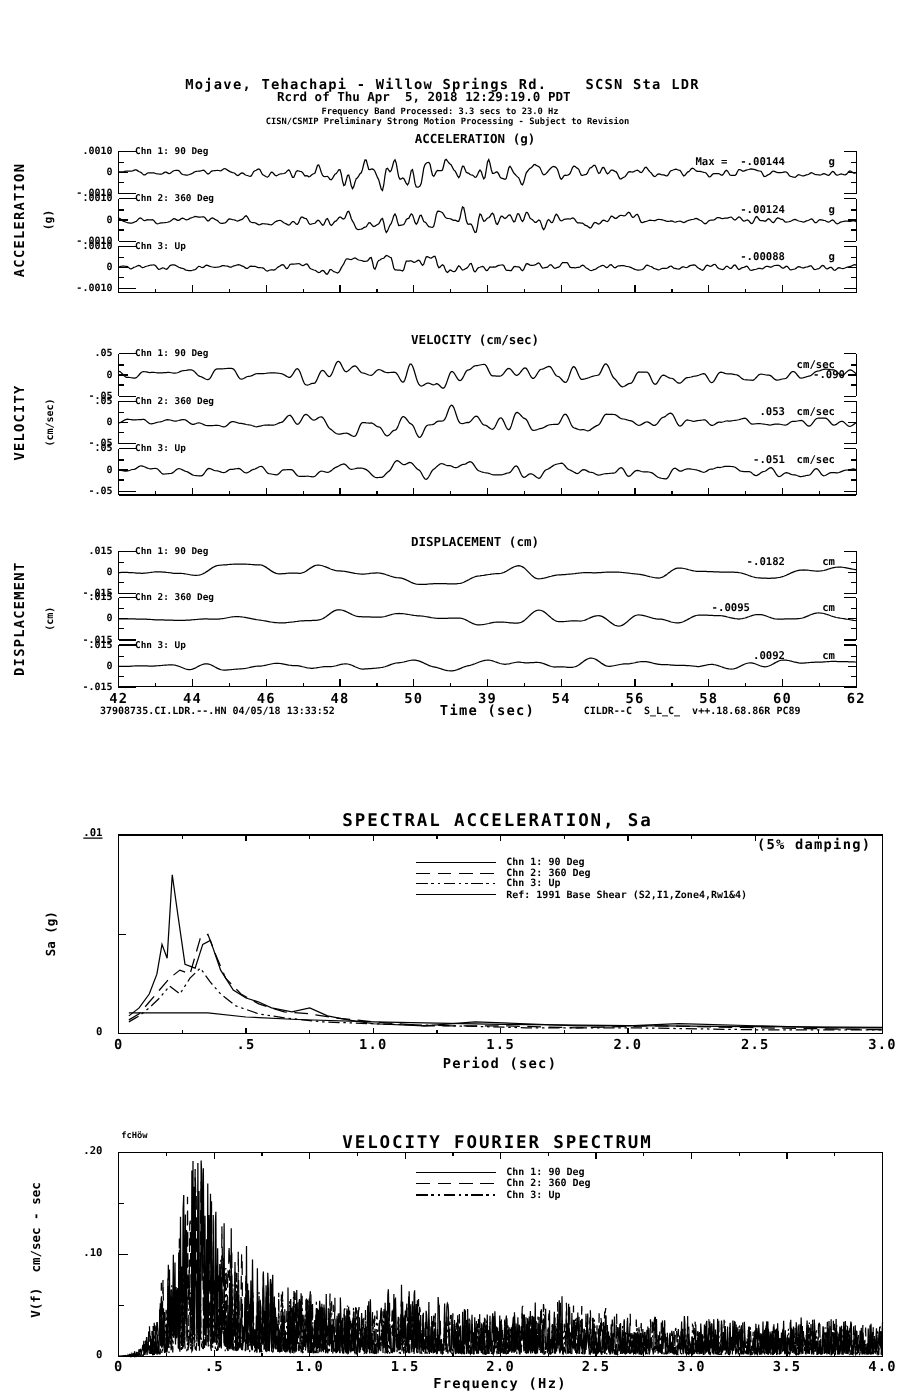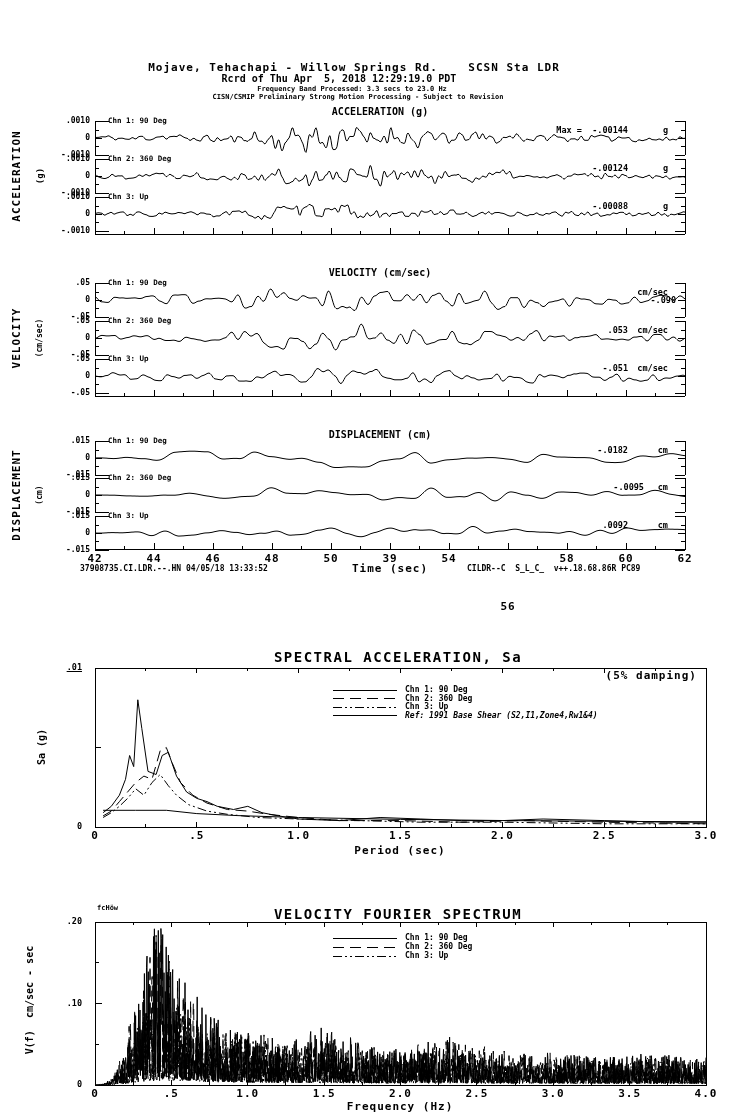--- a/index.html
+++ b/index.html
@@ -350,52 +350,52 @@
       <div class="txt f8 rgt" style="left: 90px; top: 437px;">.015</div>
       <div class="txt f8 rgt" style="left: 90px; top: 454px;">0</div>
       <div class="txt f8 rgt" style="left: 90px; top: 471px;">-.015</div>
       <div class="txt f75" style="left: 108px; top: 437px;">Chn 1: 90 Deg</div>
       <div class="txt f85 rgt" style="left: 628px; top: 446px;">-.0182</div>
       <div class="txt f85 rgt" style="left: 668px; top: 446px;">cm</div>
       <div class="txt f8 rgt" style="left: 90px; top: 474px;">.015</div>
       <div class="txt f8 rgt" style="left: 90px; top: 491px;">0</div>
       <div class="txt f8 rgt" style="left: 90px; top: 508px;">-.015</div>
       <div class="txt f75" style="left: 108px; top: 474px;">Chn 2: 360 Deg</div>
-      <div class="txt f85 rgt" style="left: 644px; top: 483px;">-.0095</div>
+      <div class="txt f85 rgt" style="left: 600px; top: 483px;">-.0095</div>
       <div class="txt f85 rgt" style="left: 668px; top: 483px;">cm</div>
       <div class="txt f8 rgt" style="left: 90px; top: 512px;">.015</div>
       <div class="txt f8 rgt" style="left: 90px; top: 529px;">0</div>
       <div class="txt f8 rgt" style="left: 90px; top: 546px;">-.015</div>
       <div class="txt f75" style="left: 108px; top: 512px;">Chn 3: Up</div>
       <div class="txt f85 rgt" style="left: 628px; top: 521px;">.0092</div>
       <div class="txt f85 rgt" style="left: 668px; top: 521px;">cm</div>
       <div class="txt f11 ctr" style="left: 95px; top: 553px;">42</div>
       <div class="txt f11 ctr" style="left: 154px; top: 553px;">44</div>
       <div class="txt f11 ctr" style="left: 213px; top: 553px;">46</div>
       <div class="txt f11 ctr" style="left: 272px; top: 553px;">48</div>
       <div class="txt f11 ctr" style="left: 331px; top: 553px;">50</div>
       <div class="txt f11 ctr" style="left: 390px; top: 553px;">39</div>
       <div class="txt f11 ctr" style="left: 449px; top: 553px;">54</div>
-      <div class="txt f11 ctr" style="left: 508px; top: 553px; margin-top: 48px;">56</div>
+      <div class="txt f11 ctr" style="left: 508px; top: 553px;">56</div>
       <div class="txt f11 ctr" style="left: 567px; top: 553px;">58</div>
       <div class="txt f11 ctr" style="left: 626px; top: 553px;">60</div>
       <div class="txt f11 ctr" style="left: 685px; top: 553px;">62</div>
       <div class="txt f85 rgt" style="left: 82px; top: 663px; text-decoration: underline;">.01</div>
       <div class="txt f85 rgt" style="left: 82px; top: 822px;">0</div>
       <div class="txt f11 ctr" style="left: 95px; top: 830px;">0</div>
       <div class="txt f11 ctr" style="left: 196.833px; top: 830px;">.5</div>
       <div class="txt f11 ctr" style="left: 298.667px; top: 830px;">1.0</div>
       <div class="txt f11 ctr" style="left: 400.5px; top: 830px;">1.5</div>
       <div class="txt f11 ctr" style="left: 502.333px; top: 830px;">2.0</div>
       <div class="txt f11 ctr" style="left: 604.167px; top: 830px;">2.5</div>
       <div class="txt f11 ctr" style="left: 706px; top: 830px;">3.0</div>
       <div class="txt f8" style="left: 405px; top: 686px;">Chn 1: 90 Deg</div>
       <div class="txt f8" style="left: 405px; top: 694.5px;">Chn 2: 360 Deg</div>
       <div class="txt f8" style="left: 405px; top: 703px;">Chn 3: Up</div>
-      <div class="txt f8" style="left: 405px; top: 711.5px; font-style: italic;">Ref: 1991 Base Shear (S2,I1,Zone4,Rw1&amp;4)</div>
+      <div class="txt f8" style="left: 405px; top: 711.5px;">Ref: 1991 Base Shear (S2,I1,Zone4,Rw1&amp;4)</div>
       <div class="txt f85 rgt" style="left: 82px; top: 917px;">.20</div>
       <div class="txt f85 rgt" style="left: 82px; top: 999px;">.10</div>
       <div class="txt f85 rgt" style="left: 82px; top: 1080px;">0</div>
       <div class="txt f11 ctr" style="left: 95px; top: 1088px;">0</div>
       <div class="txt f11 ctr" style="left: 171.375px; top: 1088px;">.5</div>
       <div class="txt f11 ctr" style="left: 247.75px; top: 1088px;">1.0</div>
       <div class="txt f11 ctr" style="left: 324.125px; top: 1088px;">1.5</div>
       <div class="txt f11 ctr" style="left: 400.5px; top: 1088px;">2.0</div>
       <div class="txt f11 ctr" style="left: 476.875px; top: 1088px;">2.5</div>
       <div class="txt f11 ctr" style="left: 553.25px; top: 1088px;">3.0</div>

